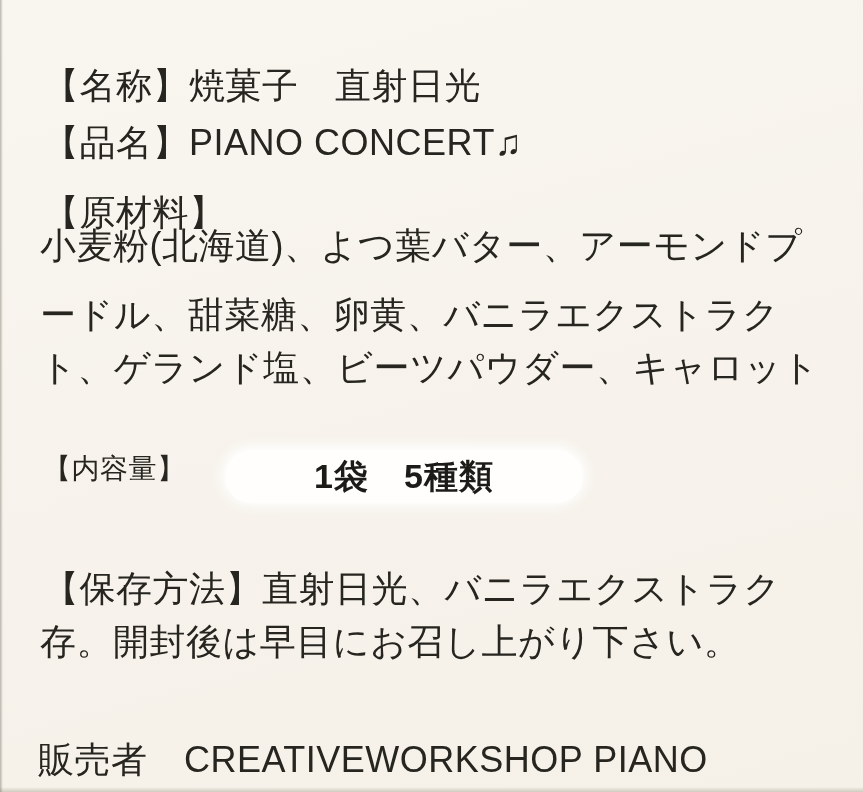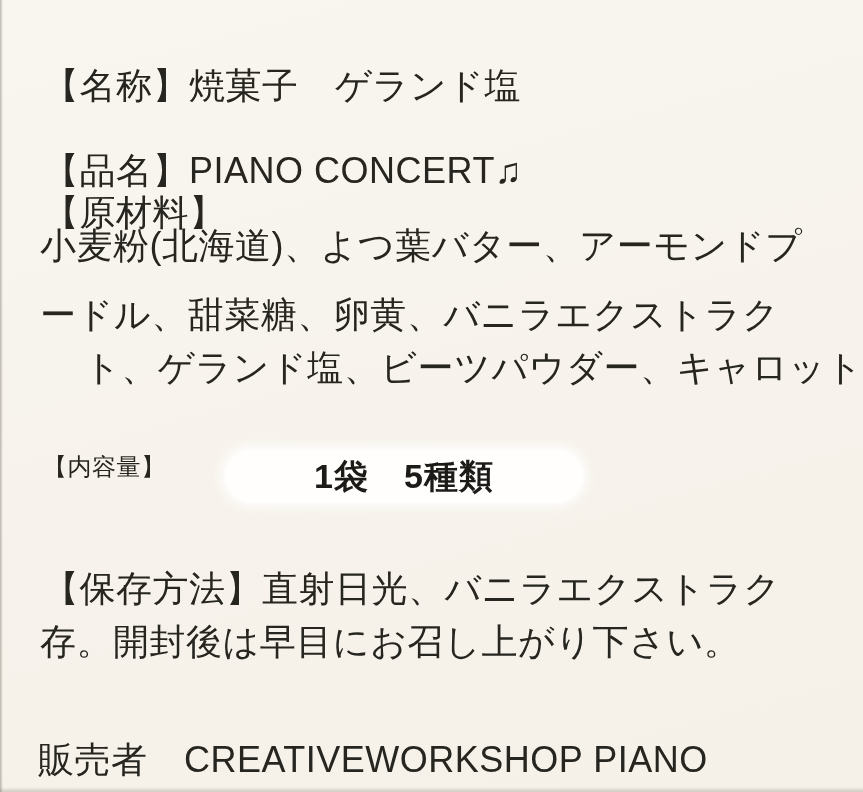--- a/index.html
+++ b/index.html
@@ -39,21 +39,21 @@
     position: absolute;
     left: 0;
     top: 448px;
     width: 863px;
     height: 56px;
   }
   .contents-label {
     position: absolute;
     left: 43px;
     top: 7px;
-    font-size: 24px;
+    font-size: 28px;
     line-height: 1;
     font-weight: 500;
     letter-spacing: 0.5px;
     white-space: nowrap;
   }
   .contents-pill {
     position: absolute;
     left: 225px;
     top: 2px;
     width: 358px;
@@ -88,31 +88,31 @@
     width: 863px;
     height: 5px;
     background: linear-gradient(0deg, rgba(125,116,100,0.30), rgba(125,116,100,0));
   }
 </style>
 </head>
 <body>
 
 <div class="canvas">
 
-  <div class="line" style="top: 68px;">【名称】焼菓子　ゲランド塩</div>
+  <div class="line" style="top: 68px;">【名称】焼菓子　直射日光</div>
 
-  <div class="line" style="top: 125px; margin-top: 28px;">【品名】PIANO CONCERT♫</div>
+  <div class="line" style="top: 125px;">【品名】PIANO CONCERT♫</div>
 
   <div class="line" style="top: 195px;">【原材料】</div>
 
   <div class="line ingredient" style="top: 228px;">小麦粉(北海道)、よつ葉バター、アーモンドプ</div>
 
   <div class="line ingredient" style="top: 297px;">ードル、甜菜糖、卵黄、バニラエクストラク</div>
 
-  <div class="line ingredient" style="top: 350px; margin-left: 44px;">ト、ゲランド塩、ビーツパウダー、キャロット</div>
+  <div class="line ingredient" style="top: 350px;">ト、ゲランド塩、ビーツパウダー、キャロット</div>
 
 
   <div class="contents-row">
     <span class="contents-label">【内容量】</span>
     <span class="contents-pill">
       <span class="contents-value">1袋　5種類</span>
     </span>
   </div>
 
 

